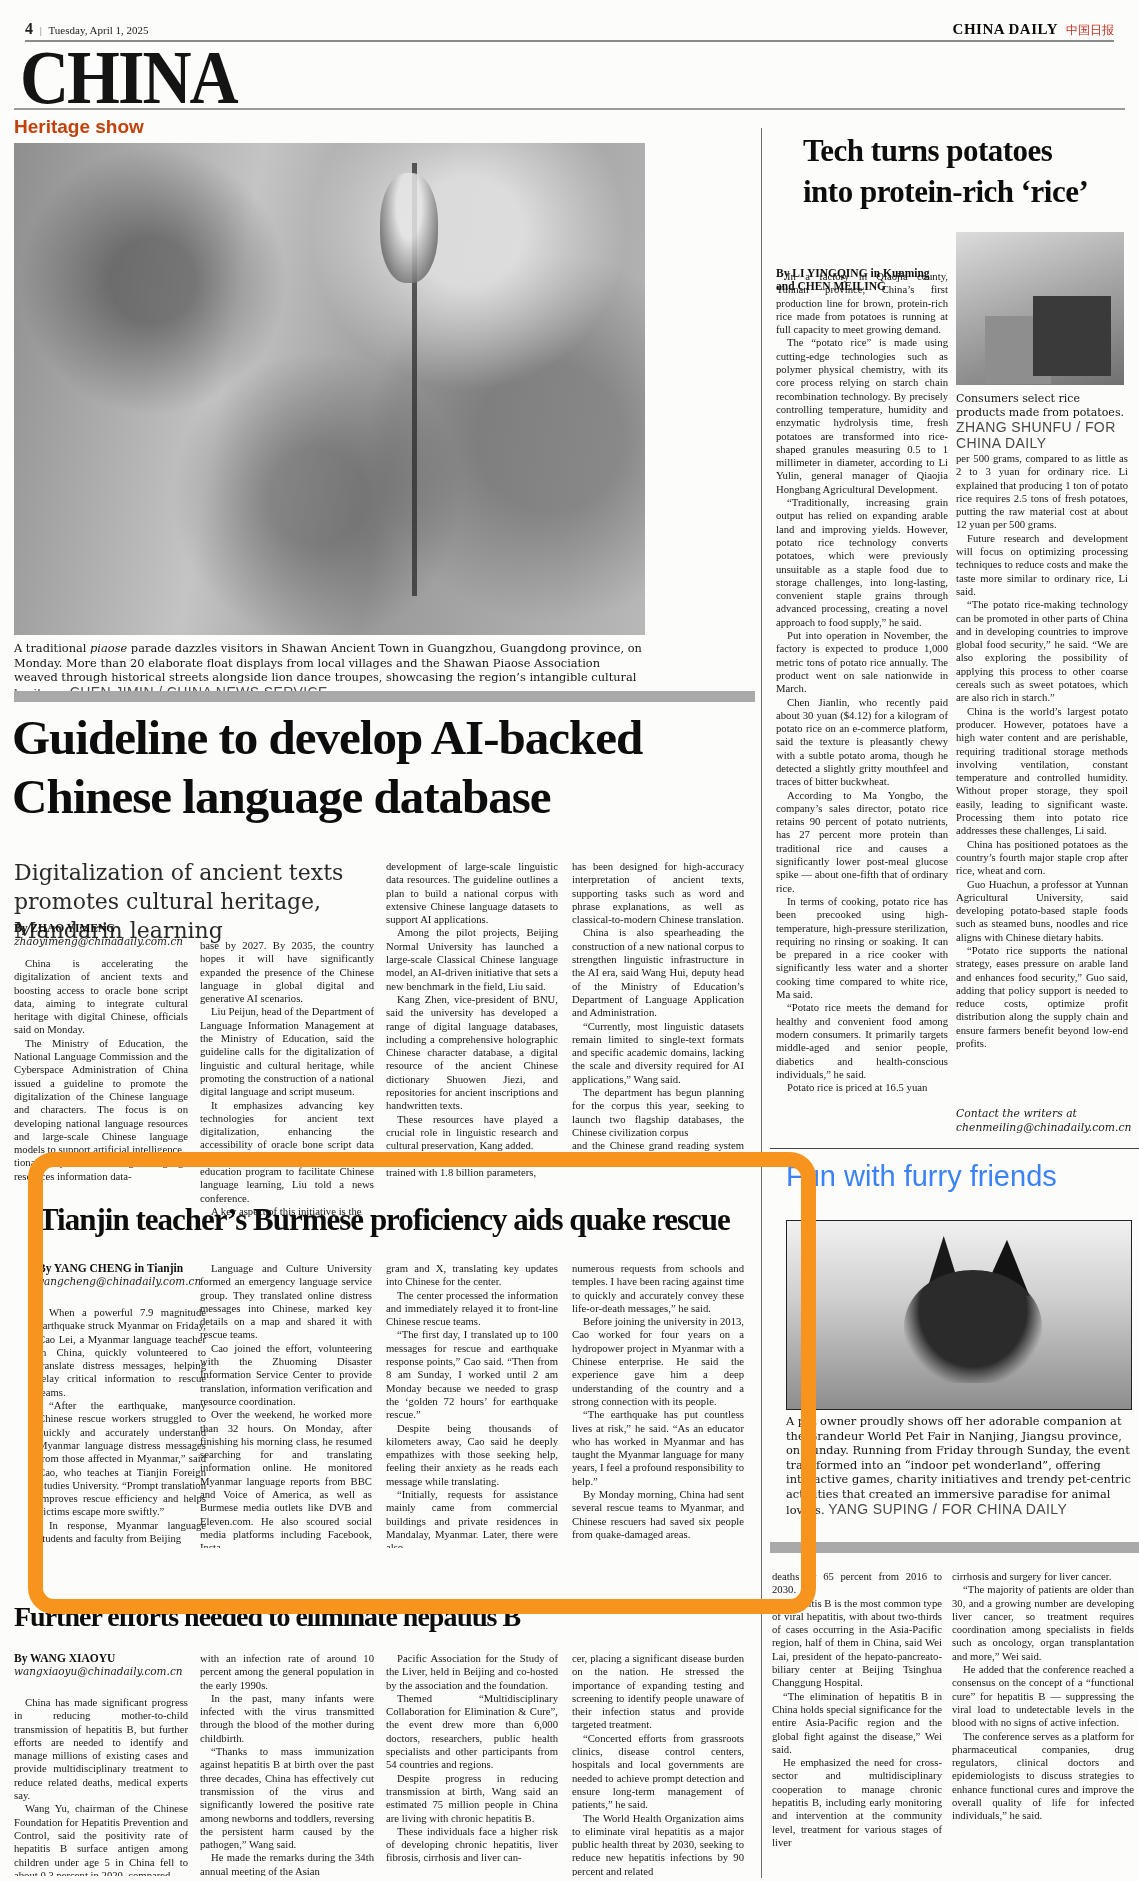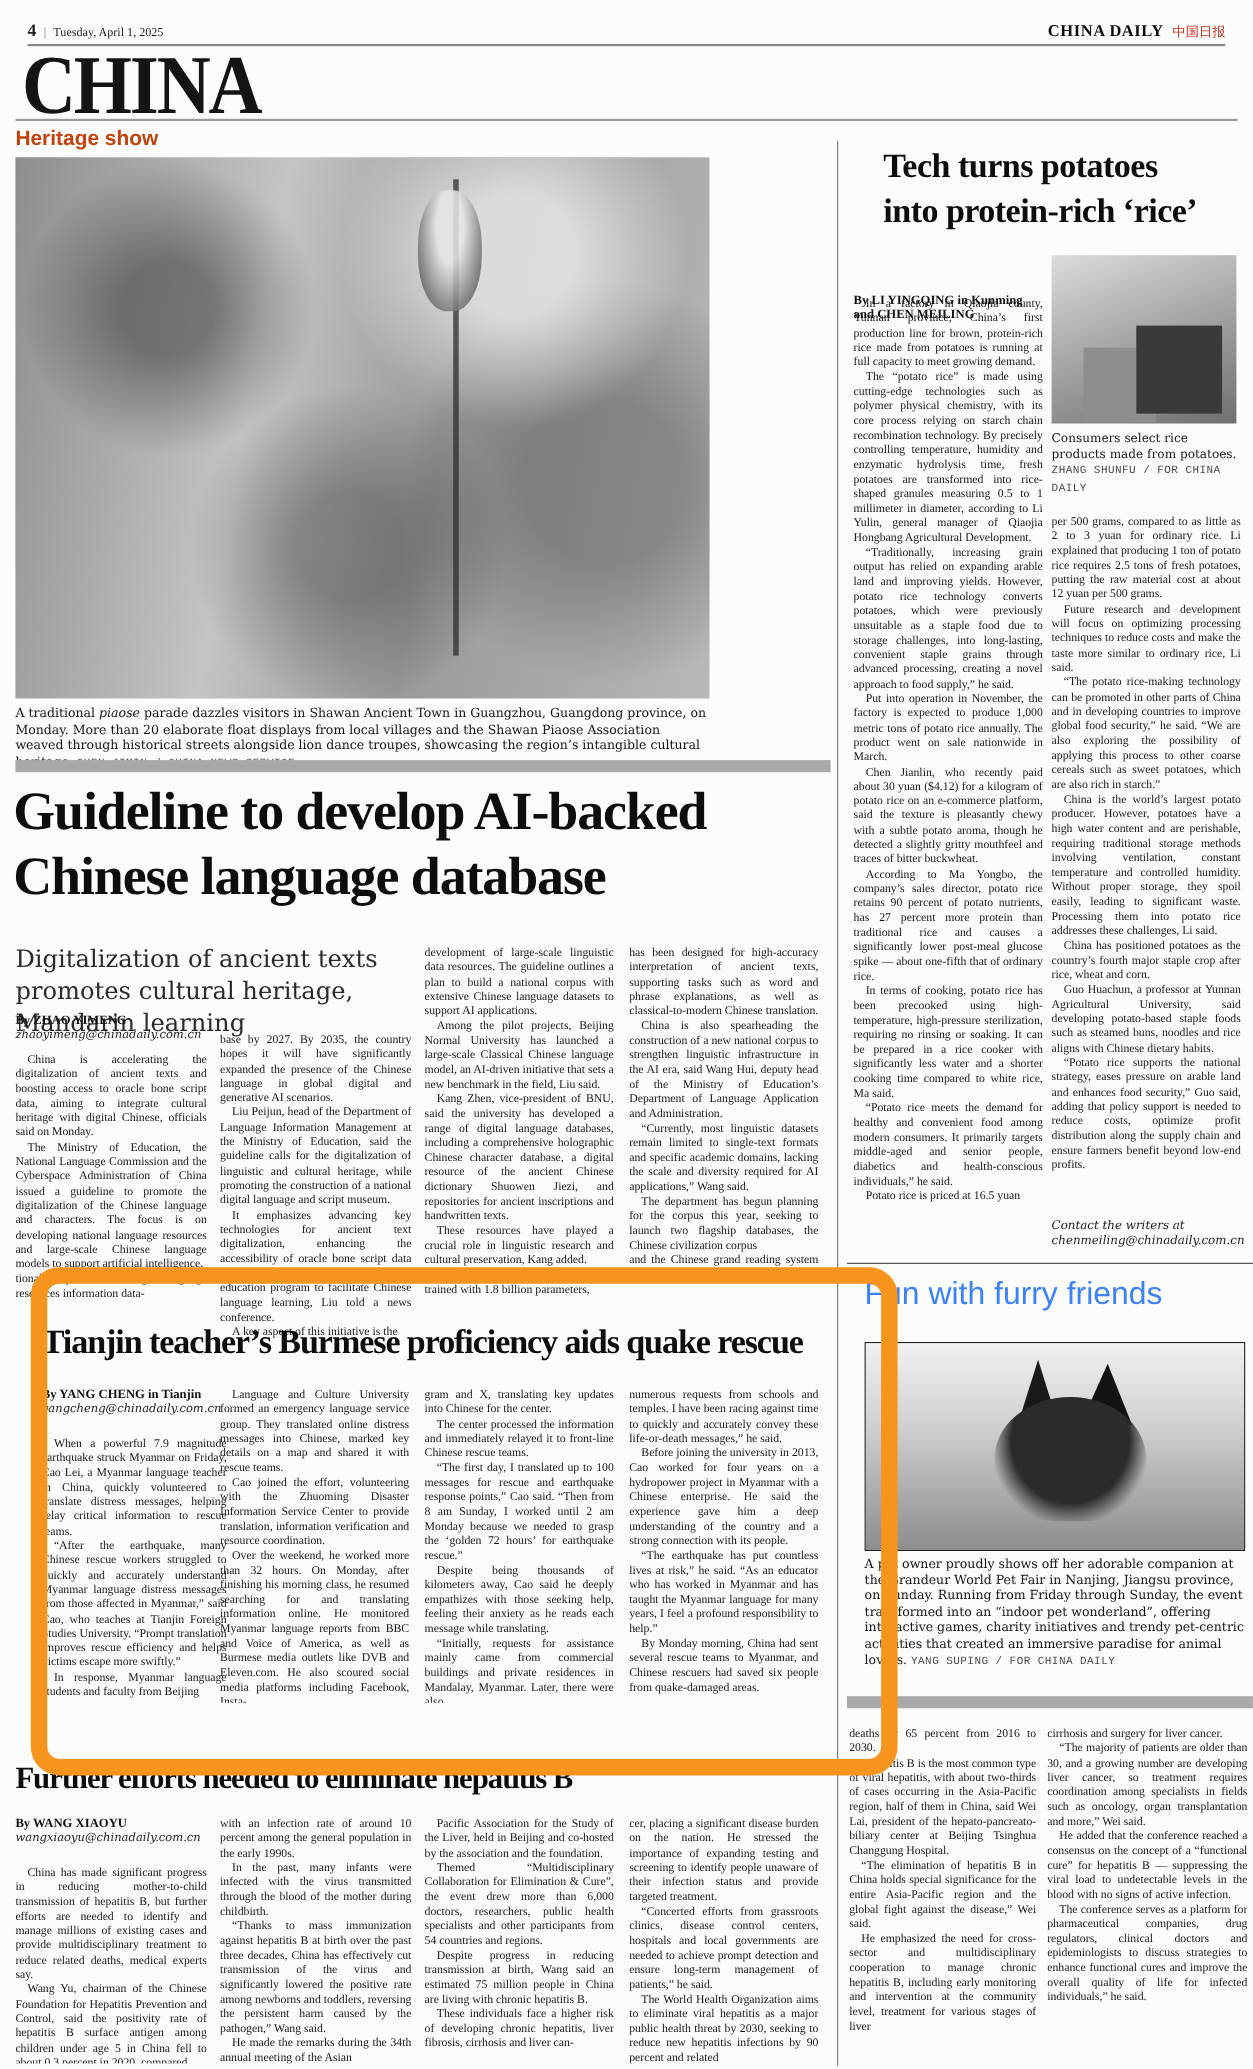--- a/index.html
+++ b/index.html
@@ -17,21 +17,21 @@
                  letter-spacing:-2px;color:#141414;transform:scaleY(1.12);transform-origin:top left;}
   .headline{font-family:"Liberation Serif",serif;font-weight:bold;color:#0d0d0d;letter-spacing:-1px;}
   .subhead{font-family:"DejaVu Serif",serif;font-size:22px;line-height:29px;color:#2a2a2a;}
   .byline{font-family:"Liberation Serif",serif;font-weight:bold;font-size:11.5px;line-height:13px;color:#111;}
   .email{font-family:"DejaVu Serif",serif;font-style:italic;font-size:10.5px;line-height:13px;color:#222;}
   .newscol{position:absolute;overflow:hidden;text-align:justify;
            font-family:"Liberation Serif",serif;font-size:10.7px;line-height:13.3px;color:#161616;}
   .newscol p{margin:0;text-indent:11px;}
   .newscol p.cont{text-indent:0;}
   .caption{font-family:"DejaVu Serif",serif;font-size:11.4px;line-height:14.6px;color:#141414;text-align:left;}
-  .credit{font-family:Liberation Mono, monospace;font-size:10px;letter-spacing:.4px;color:#4a4a4a;text-align:center;}
+  .credit{font-family:Liberation Sans, sans-serif;font-size:14px;letter-spacing:.4px;color:#4a4a4a;text-align:center;}
   .contact{font-family:"DejaVu Serif",serif;font-style:italic;font-size:10.8px;line-height:14px;color:#1a1a1a;}
   .photo{position:absolute;background:#b5b5b5;}
   #heritage-photo{background:
      radial-gradient(circle at 22% 28%, rgba(35,35,35,.45) 0 7%, transparent 22%),
      radial-gradient(circle at 72% 18%, rgba(235,235,235,.8) 0 9%, transparent 26%),
      radial-gradient(circle at 48% 72%, rgba(25,25,25,.30) 0 10%, transparent 30%),
      radial-gradient(circle at 85% 60%, rgba(60,60,60,.35) 0 12%, transparent 30%),
      linear-gradient(100deg,#8e8e8e,#c4c4c4 35%,#999 60%,#b8b8b8);}
   .pole{position:absolute;left:63%;top:4%;width:5px;height:88%;background:#2c2c2c;opacity:.75;}
   .figure-blob{position:absolute;left:58%;top:6%;width:58px;height:110px;border-radius:45%;
@@ -136,21 +136,21 @@
       <p>In a factory in Qiaojia county, Yunnan province, China’s first production line for brown, protein-rich rice made from potatoes is running at full capacity to meet growing demand.</p>
       <p>The “potato rice” is made using cutting-edge technologies such as polymer physical chemistry, with its core process relying on starch chain recombination technology. By precisely controlling temperature, humidity and enzymatic hydrolysis time, fresh potatoes are transformed into rice-shaped granules measuring 0.5 to 1 millimeter in diameter, according to Li Yulin, general manager of Qiaojia Hongbang Agricultural Development.</p>
       <p>“Traditionally, increasing grain output has relied on expanding arable land and improving yields. However, potato rice technology converts potatoes, which were previously unsuitable as a staple food due to storage challenges, into long-lasting, convenient staple grains through advanced processing, creating a novel approach to food supply,” he said.</p>
       <p>Put into operation in November, the factory is expected to produce 1,000 metric tons of potato rice annually. The product went on sale nationwide in March.</p>
       <p>Chen Jianlin, who recently paid about 30 yuan ($4.12) for a kilogram of potato rice on an e-commerce platform, said the texture is pleasantly chewy with a subtle potato aroma, though he detected a slightly gritty mouthfeel and traces of bitter buckwheat.</p>
       <p>According to Ma Yongbo, the company’s sales director, potato rice retains 90 percent of potato nutrients, has 27 percent more protein than traditional rice and causes a significantly lower post-meal glucose spike — about one-fifth that of ordinary rice.</p>
       <p>In terms of cooking, potato rice has been precooked using high-temperature, high-pressure sterilization, requiring no rinsing or soaking. It can be prepared in a rice cooker with significantly less water and a shorter cooking time compared to white rice, Ma said.</p>
       <p>“Potato rice meets the demand for healthy and convenient food among modern consumers. It primarily targets middle-aged and senior people, diabetics and health-conscious individuals,” he said.</p>
       <p>Potato rice is priced at 16.5 yuan</p>
     </div>
-  <div class="newscol" style="left:956px;top:452px;width:172px;height:651px;margin-top:16px;">
+  <div class="newscol" style="left:956px;top:452px;width:172px;height:651px;">
       <p class="cont">per 500 grams, compared to as little as 2 to 3 yuan for ordinary rice. Li explained that producing 1 ton of potato rice requires 2.5 tons of fresh potatoes, putting the raw material cost at about 12 yuan per 500 grams.</p>
       <p>Future research and development will focus on optimizing processing techniques to reduce costs and make the taste more similar to ordinary rice, Li said.</p>
       <p>“The potato rice-making technology can be promoted in other parts of China and in developing countries to improve global food security,” he said. “We are also exploring the possibility of applying this process to other coarse cereals such as sweet potatoes, which are also rich in starch.”</p>
       <p>China is the world’s largest potato producer. However, potatoes have a high water content and are perishable, requiring traditional storage methods involving ventilation, constant temperature and controlled humidity. Without proper storage, they spoil easily, leading to significant waste. Processing them into potato rice addresses these challenges, Li said.</p>
       <p>China has positioned potatoes as the country’s fourth major staple crop after rice, wheat and corn.</p>
       <p>Guo Huachun, a professor at Yunnan Agricultural University, said developing potato-based staple foods such as steamed buns, noodles and rice aligns with Chinese dietary habits.</p>
       <p>“Potato rice supports the national strategy, eases pressure on arable land and enhances food security,” Guo said, adding that policy support is needed to reduce costs, optimize profit distribution along the supply chain and ensure farmers benefit beyond low-end profits.</p>
     </div>
   <div class="abs contact" style="left:956px;top:1107px;">
     <div>Contact the writers at</div>

